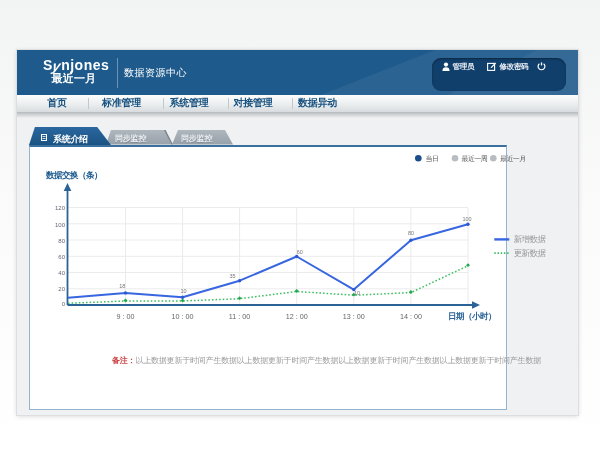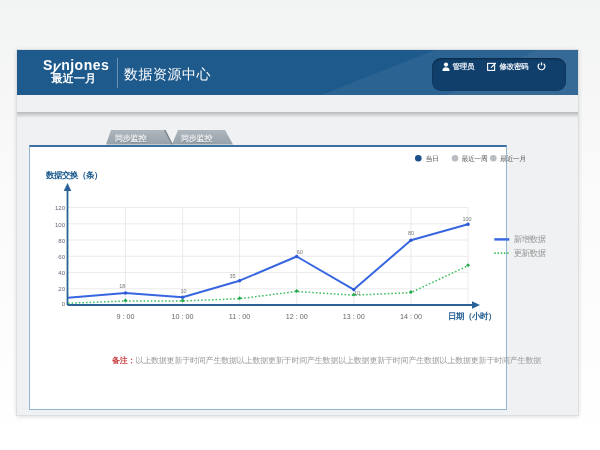--- a/index.html
+++ b/index.html
@@ -6,21 +6,21 @@
   html,body { width:600px; height:450px; background:#fff; font-family:"Liberation Sans", sans-serif; overflow:hidden; }
   #canvas { position:relative; width:600px; height:450px; background:linear-gradient(180deg,#f2f3f3 0%, #fafafa 40%, #ffffff 100%); }
   .page { position:absolute; left:17px; top:50px; width:561px; height:365px; background:#eff1f2; box-shadow:0 1px 5px rgba(0,0,0,0.18); outline:1px solid #dcdedf; }
   
   .hd { position:absolute; left:0; top:0; width:561px; height:45px; background:#1e5a8c; overflow:hidden; }
   .hd .sheen { position:absolute; left:0; top:0; width:561px; height:45px; background:rgba(255,255,255,0.06); clip-path:polygon(418px 0, 561px 0, 561px 45px, 304px 45px); }
   .hd .sheen2 { position:absolute; left:0; top:0; width:561px; height:45px; background:rgba(255,255,255,0.05); clip-path:polygon(520px 0, 561px 0, 561px 45px, 430px 45px); }
   .logo1 { position:absolute; left:26px; top:7px; color:#fff; font-size:14px; font-weight:bold; letter-spacing:0.5px; }
   .logo2 { position:absolute; left:34.5px; top:20.5px; color:#fff; font-size:11px; font-weight:bold; letter-spacing:0.2px; }
   .hdiv { position:absolute; left:100px; top:8px; width:1px; height:30px; background:rgba(255,255,255,0.35); }
-  .title { position:absolute; left:107px; top:16px; color:#fff; font-size:14px; letter-spacing:0.5px; }
+  .title { position:absolute; left:107px; top:16px; color:#fff; font-size:10px; letter-spacing:0.5px; }
   .pill { position:absolute; left:414.5px; top:7.7px; width:134px; height:33px; background:#113f6b; border-radius:9px; box-shadow:inset 0 1px 2px rgba(0,0,0,0.4); color:#ecf1f7; font-size:7.5px; font-weight:bold; letter-spacing:-0.3px; }
   .pill span { position:absolute; top:4.5px; white-space:nowrap; }
   .pill svg { position:absolute; top:4px; }
   
   .nav { position:absolute; left:0; top:45px; width:561px; height:17px; background:linear-gradient(180deg,#fdfdfd 0%, #e9eced 60%, #d8dcdf 100%); }
   .nav .it { position:absolute; top:0.8px; font-size:10px; letter-spacing:-0.2px; font-weight:bold; color:#17517f; white-space:nowrap; transform:translateX(-50%); }
   .nav .sep { position:absolute; top:3px; width:1px; height:11px; background:#c3c8cc; }
   .navsh { position:absolute; left:0; top:62px; width:561px; height:6px; background:linear-gradient(180deg, rgba(90,95,100,0.38), rgba(90,95,100,0)); }
   
   .tab { position:absolute; color:#fff; font-weight:bold; font-size:10px; }
@@ -53,29 +53,48 @@
             <path d="M3.5 5.5 L8.2 0.6 L9 1.6 L4.6 6 Z" fill="#fff"></path>
           </svg>
         <span style="left:68px;">修改密码</span>
         <svg style="left:105px;" width="9" height="9" viewBox="0 0 9 9">
             <path d="M4.5 0.4 L4.5 3.4" stroke="#fff" stroke-width="1.3"></path>
             <path d="M2.4 1.7 A3.4 3.4 0 1 0 6.6 1.7" fill="none" stroke="#fff" stroke-width="1.2"></path>
           </svg>
         <span style="left:116px;padding-left:45px;">退出</span>
       </div>
     </div>
+    <div class="nav">
+      <span class="it" style="left:40px;">首页</span>
+      <span class="it" style="left:104.5px;">标准管理</span>
+      <span class="it" style="left:172px;">系统管理</span>
+      <span class="it" style="left:236px;">对接管理</span>
+      <span class="it" style="left:300.5px;">数据异动</span>
+      <span class="sep" style="left:71px;"></span>
+      <span class="sep" style="left:146px;"></span>
+      <span class="sep" style="left:211px;"></span>
+      <span class="sep" style="left:275px;"></span>
+    </div>
     <div class="navsh"></div>
 
     <div class="tab tabg" style="left:89px; top:80px; width:66px; height:14.5px; clip-path:polygon(5px 0, 58.5px 0, 65.5px 14.5px, 0 14.5px); font-size:8px; letter-spacing:-0.2px;">
       <span style="position:absolute; left:9px; top:3.2px;">同步监控</span>
     </div>
     <div class="tab tabg" style="left:155px; top:80px; width:61px; height:14.5px; clip-path:polygon(6px 0, 53px 0, 61px 14.5px, 0 14.5px); font-size:8px; letter-spacing:-0.2px;">
       <span style="position:absolute; left:9px; top:3.2px;">同步监控</span>
     </div>
     <div style="position:absolute; left:147px; top:80px; width:9px; height:14.5px; background:#79828b; clip-path:polygon(0 0, 1.6px 0, 9px 14.5px, 7.4px 14.5px);"></div>
+    <div class="tab tabb" style="left:12px; top:76.7px; width:82px; height:18.3px; clip-path:polygon(6px 0, 68px 0, 82px 18.3px, 0 18.3px); font-size:9px; letter-spacing:-0.3px;">
+      <span style="position:absolute; left:24px; top:6px;">系统介绍</span>
+      <svg style="position:absolute; left:11.6px; top:7px;" width="6" height="7" viewBox="0 0 6 7">
+        <rect x="0.5" y="0.5" width="5" height="6" fill="none" stroke="#fff" stroke-width="1"></rect>
+        <line x1="1.5" y1="2.5" x2="4.5" y2="2.5" stroke="#fff" stroke-width="0.8"></line>
+        <line x1="1.5" y1="4.5" x2="4.5" y2="4.5" stroke="#fff" stroke-width="0.8"></line>
+      </svg>
+    </div>
 
     <div class="panel">
       <svg width="536" height="261" viewBox="0 0 536 261" style="position:absolute; left:0; top:0;">
 
         <circle cx="388.3" cy="11.2" r="3.3" fill="#1b4f8b"></circle>
         <text x="395.5" y="13.8" font-size="7" letter-spacing="-0.5" fill="#555">当日</text>
         <circle cx="425" cy="11.2" r="3.3" fill="#b9bdc1"></circle>
         <text x="431.5" y="13.8" font-size="7" letter-spacing="-0.6" fill="#555">最近一周</text>
         <circle cx="463.3" cy="11.2" r="3.3" fill="#b9bdc1"></circle>
         <text x="470" y="13.8" font-size="7" letter-spacing="-0.6" fill="#555">最近一月</text>

